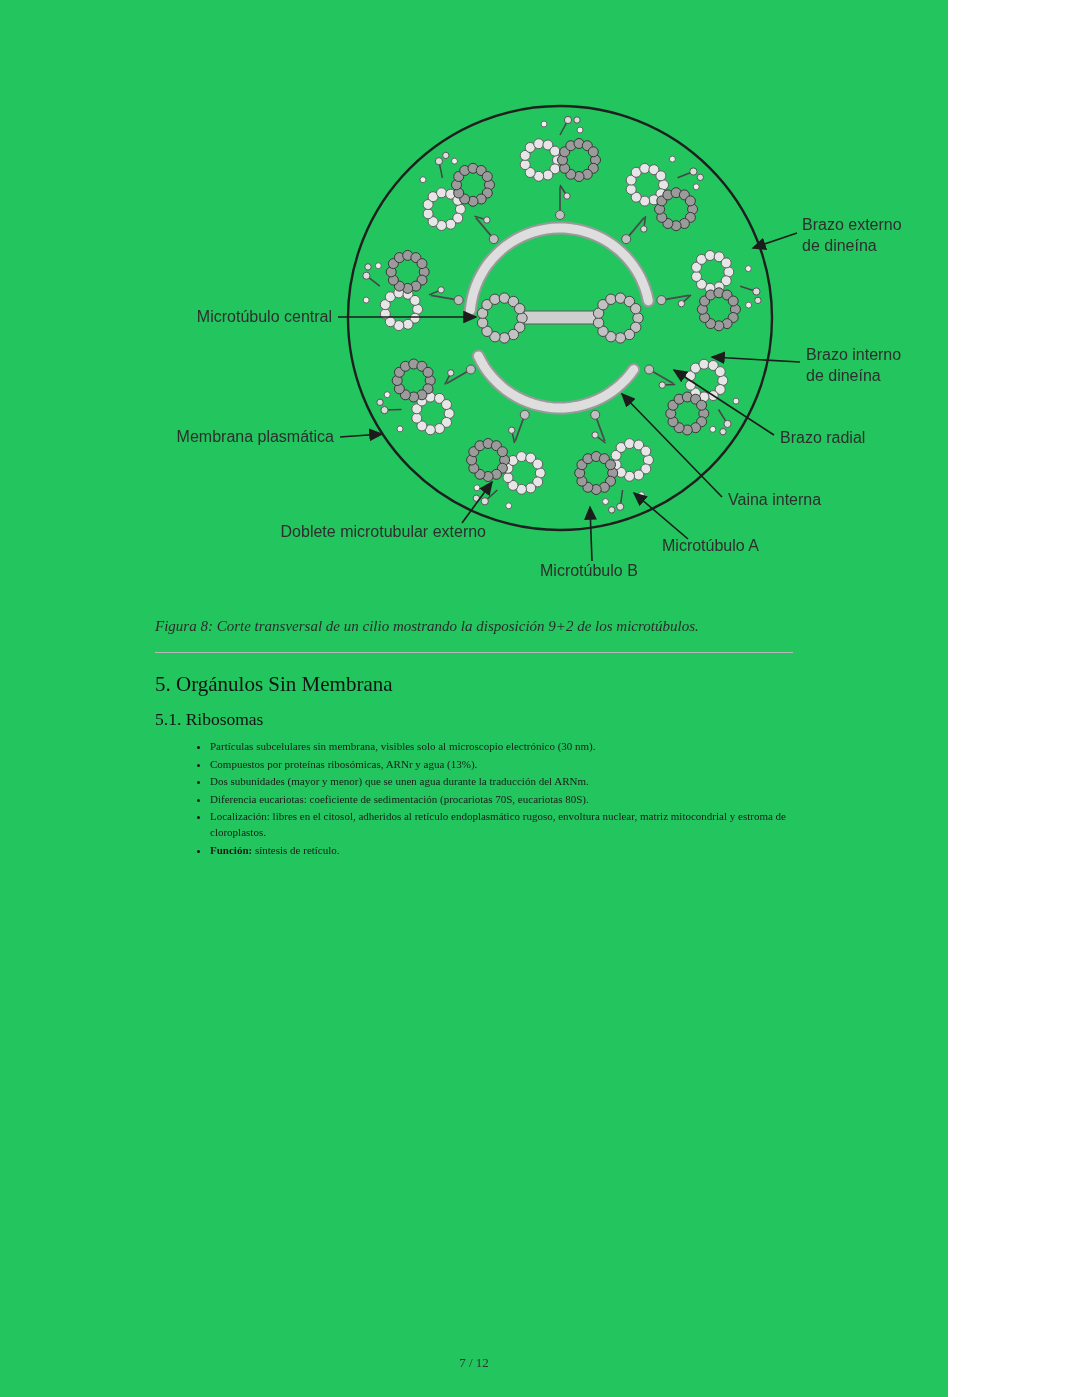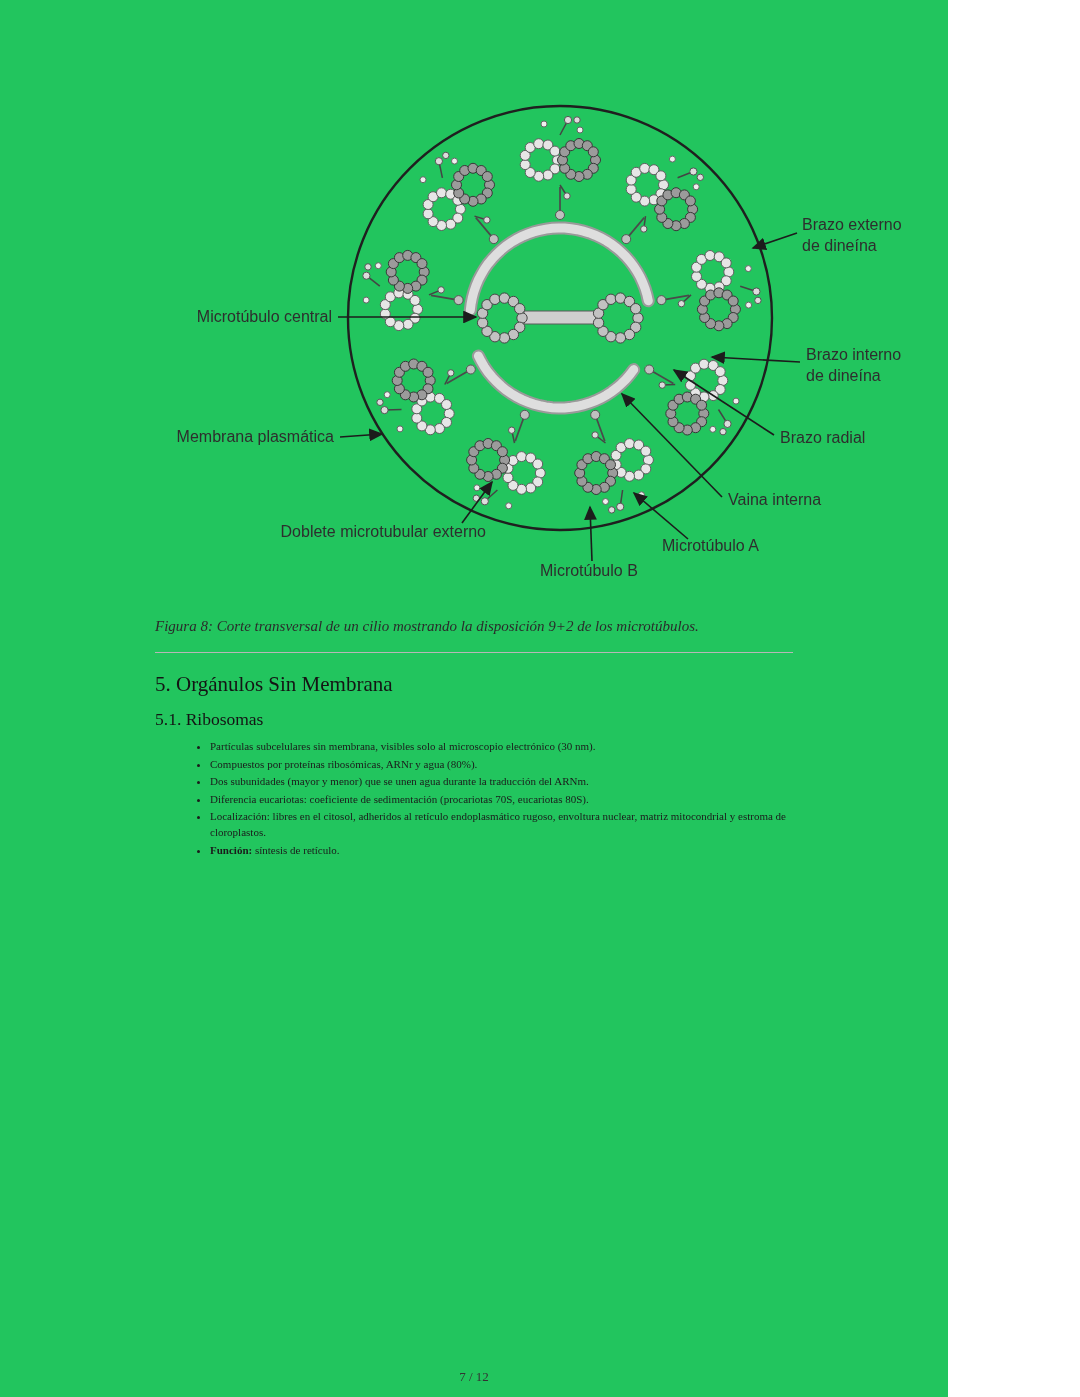--- a/index.html
+++ b/index.html
@@ -58,21 +58,21 @@
     list-style: disc outside;
   }
   ul.bullets li {
     font-size: 11px;
     line-height: 1.42;
     color: #1b1b1b;
     margin-bottom: 2px;
   }
   .page-number {
     position: absolute;
-    bottom: 12px;
+    bottom: 26px;
     left: 0;
     right: 0;
     text-align: center;
     font-size: 13px;
     color: #333333;
   }
 </style>
 </head>
 <body>
 
@@ -433,21 +433,21 @@
     </svg>
   </div>
 
   <div class="content">
     <div class="caption">Figura 8: Corte transversal de un cilio mostrando la disposición 9+2 de los microtúbulos.</div>
     <hr class="divider">
     <h2 class="section-title">5. Orgánulos Sin Membrana</h2>
     <h3 class="subsection-title">5.1. Ribosomas</h3>
     <ul class="bullets">
       <li><span>Partículas subcelulares sin membrana, visibles solo al microscopio electrónico (30 nm).</span></li>
-      <li><span>Compuestos por proteínas ribosómicas, ARNr y agua (80%).</span></li>
+      <li><span>Compuestos por proteínas ribosómicas, ARNr y agua (13%).</span></li>
       <li><span>Dos subunidades (mayor y menor) que se unen agua durante la traducción del ARNm.</span></li>
       <li><span>Diferencia eucariotas: coeficiente de sedimentación (procariotas 70S, eucariotas 80S).</span></li>
       <li><span>Localización: libres en el citosol, adheridos al retículo endoplasmático rugoso, envoltura nuclear, matriz mitocondrial y estroma de cloroplastos.</span></li>
       <li><strong>Función:</strong><span> síntesis de retículo.</span></li>
     </ul>
   </div>
 
   <div class="page-number">7 / 12</div>
 </div>
 

